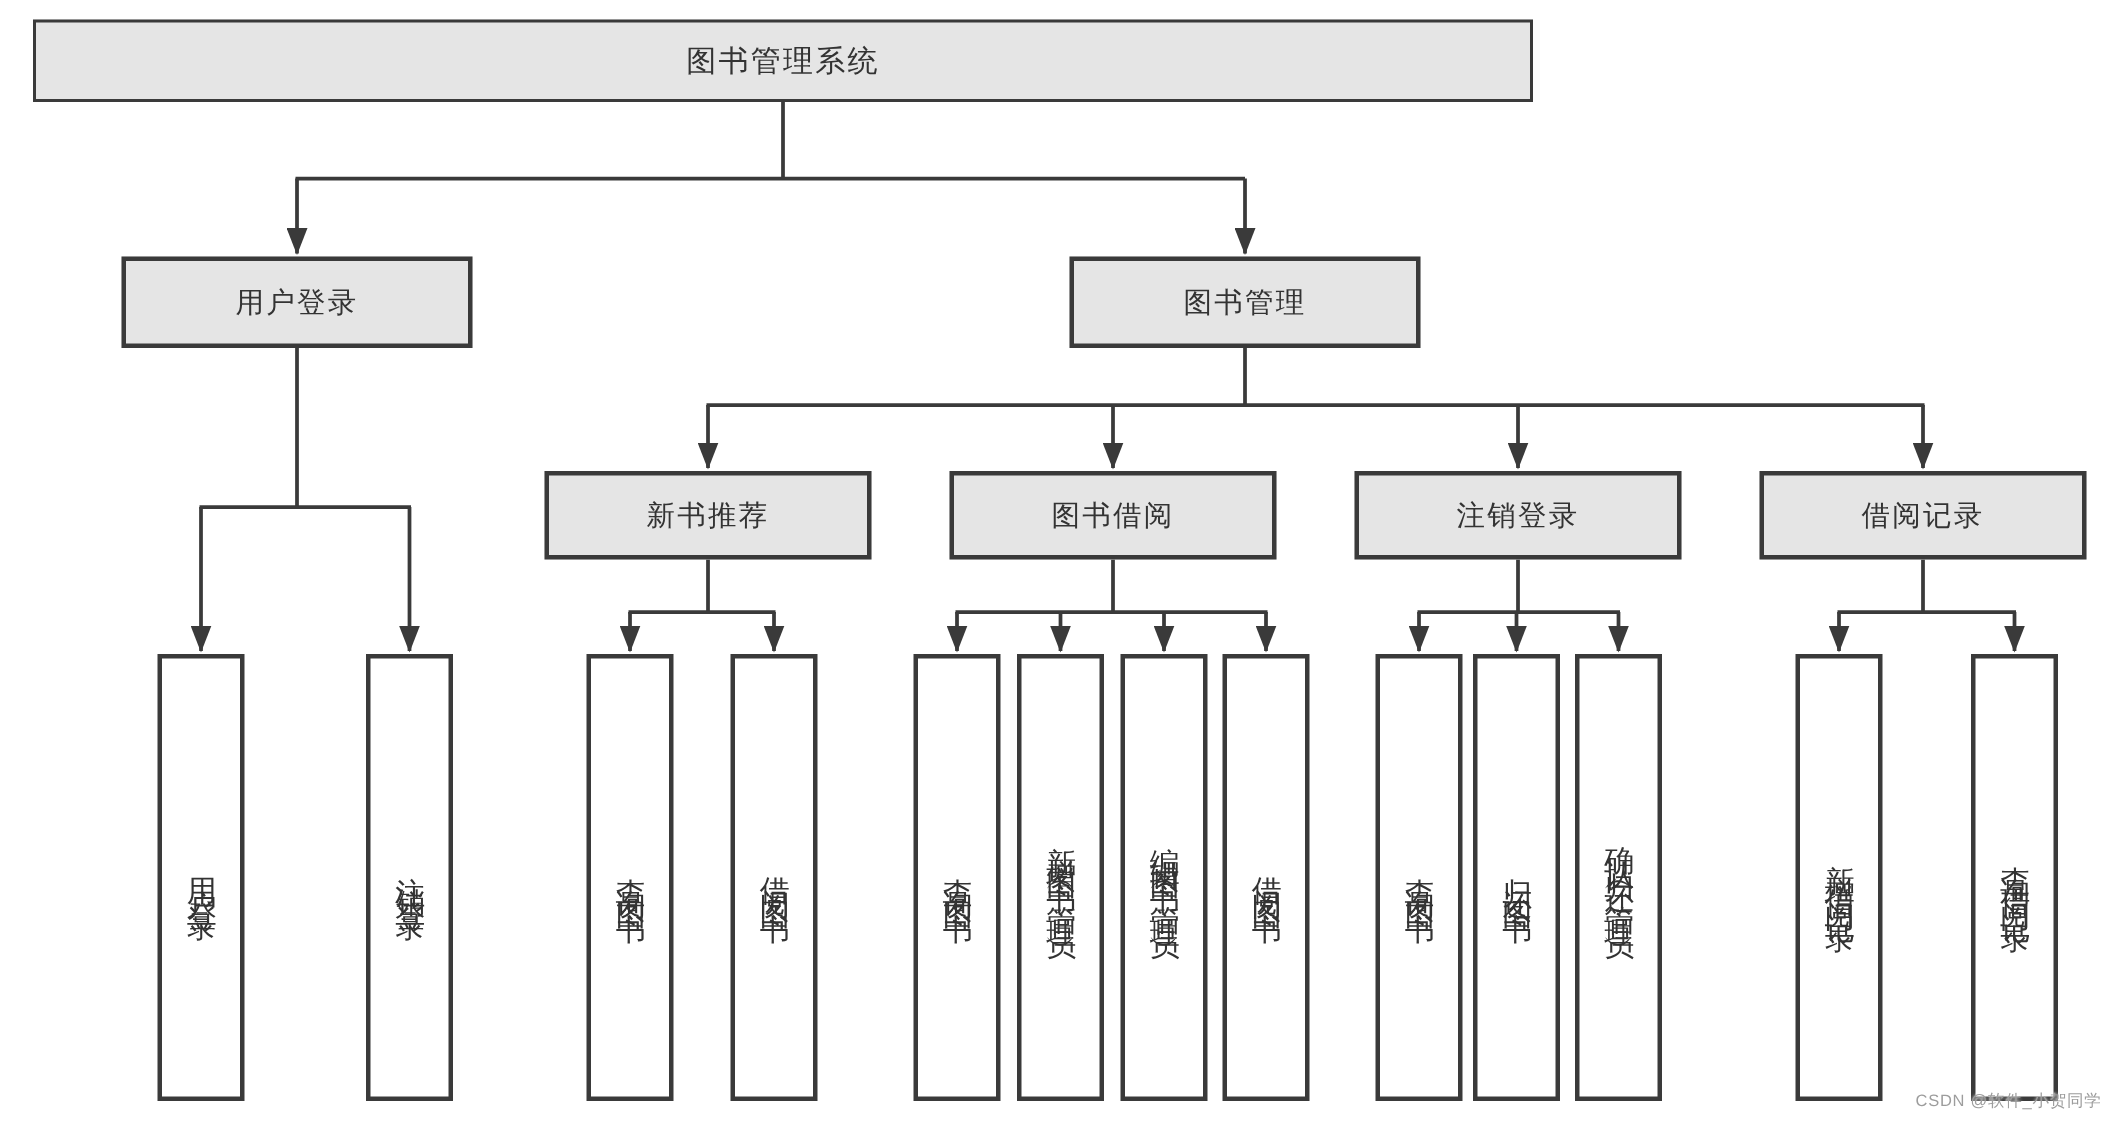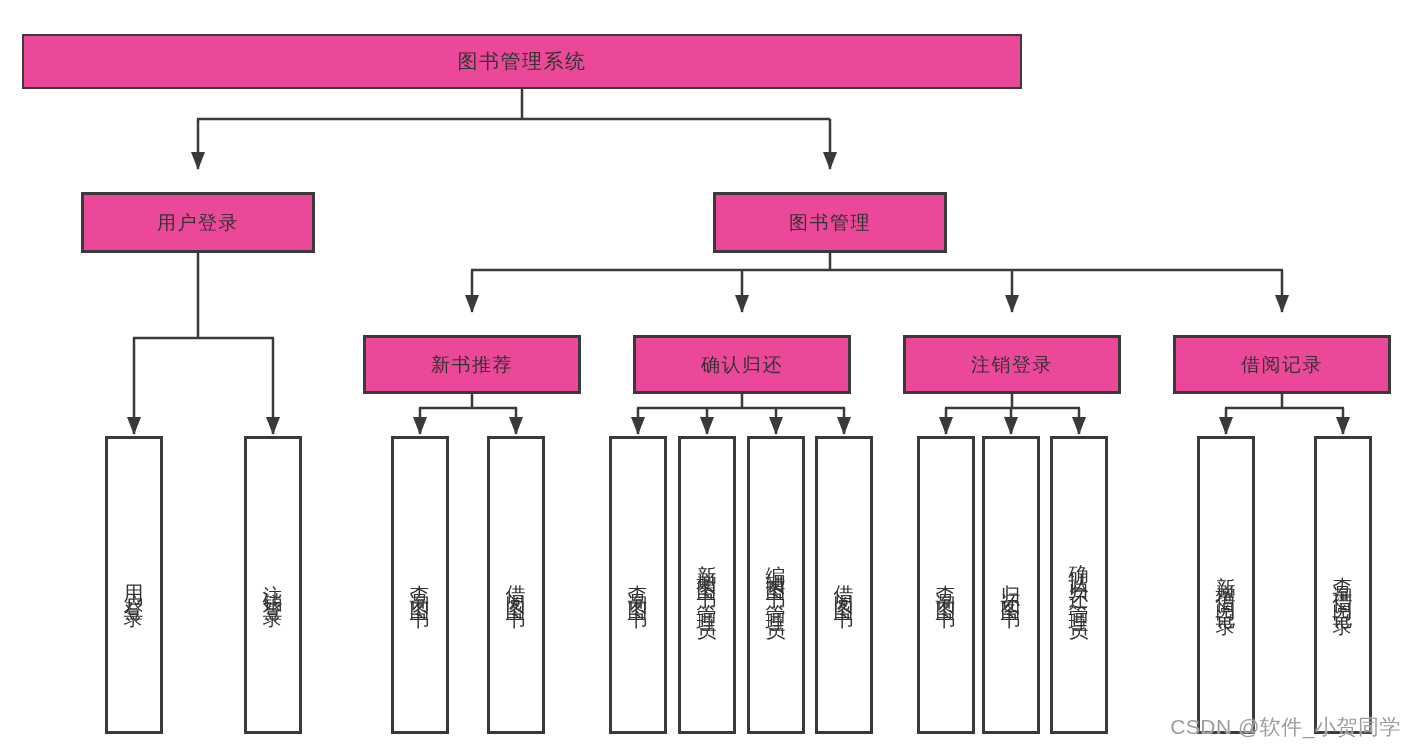--- a/index.html
+++ b/index.html
@@ -11,27 +11,26 @@
   #canvas{
     position:relative;
     width:1405px;height:747px;
     background:#ffffff;
     overflow:hidden;
   }
   #wires{position:absolute;left:0;top:0;width:1405px;height:747px;}
   .hbox{
     position:absolute;
     box-sizing:border-box;
-    background:#ec4899;
+    background:#e5e5e5;
     border:3px solid var(--line);
     display:flex;align-items:center;justify-content:center;
     color:var(--text);
     font-size:19px;
     letter-spacing:1.5px;
-    margin-top:21px;
   }
   .hbox.root{border-width:2px;font-size:20px;}
   .leaf{
     position:absolute;
     box-sizing:border-box;
     width:58px;height:298px;
     background:#ffffff;
     border:3px solid var(--line);
     display:flex;align-items:center;justify-content:center;
   }
@@ -40,21 +39,21 @@
     text-orientation:mixed;
     font-size:20px;
     line-height:1;
     letter-spacing:8px;
     color:var(--text);
     white-space:nowrap;
   }
   #watermark{
     position:absolute;
     right:4px;bottom:6px;
-    font-size:21px;
+    font-size:11px;
     color:#9d9d9d;
     letter-spacing:0.5px;
     text-shadow:0 0 2px #ffffff;
   }
 </style>
 </head>
 <body>
 
 <div id="canvas">
 
@@ -116,21 +115,21 @@
     <span>用户登录</span>
   </div>
   <div class="hbox" style="left:363px;top:314px;width:218px;height:59px">
     <span>新书推荐</span>
   </div>
 
   <div class="hbox" style="left:713px;top:171px;width:234px;height:61px">
     <span>图书管理</span>
   </div>
   <div class="hbox" style="left:633px;top:314px;width:218px;height:59px">
-    <span>确认归还</span>
+    <span>图书借阅</span>
   </div>
   <div class="hbox" style="left:903px;top:314px;width:218px;height:59px">
     <span>注销登录</span>
   </div>
   <div class="hbox" style="left:1173px;top:314px;width:218px;height:59px">
     <span>借阅记录</span>
   </div>
 
   <div class="leaf" style="left:105px;top:436px">
     <span>用户登录</span>

